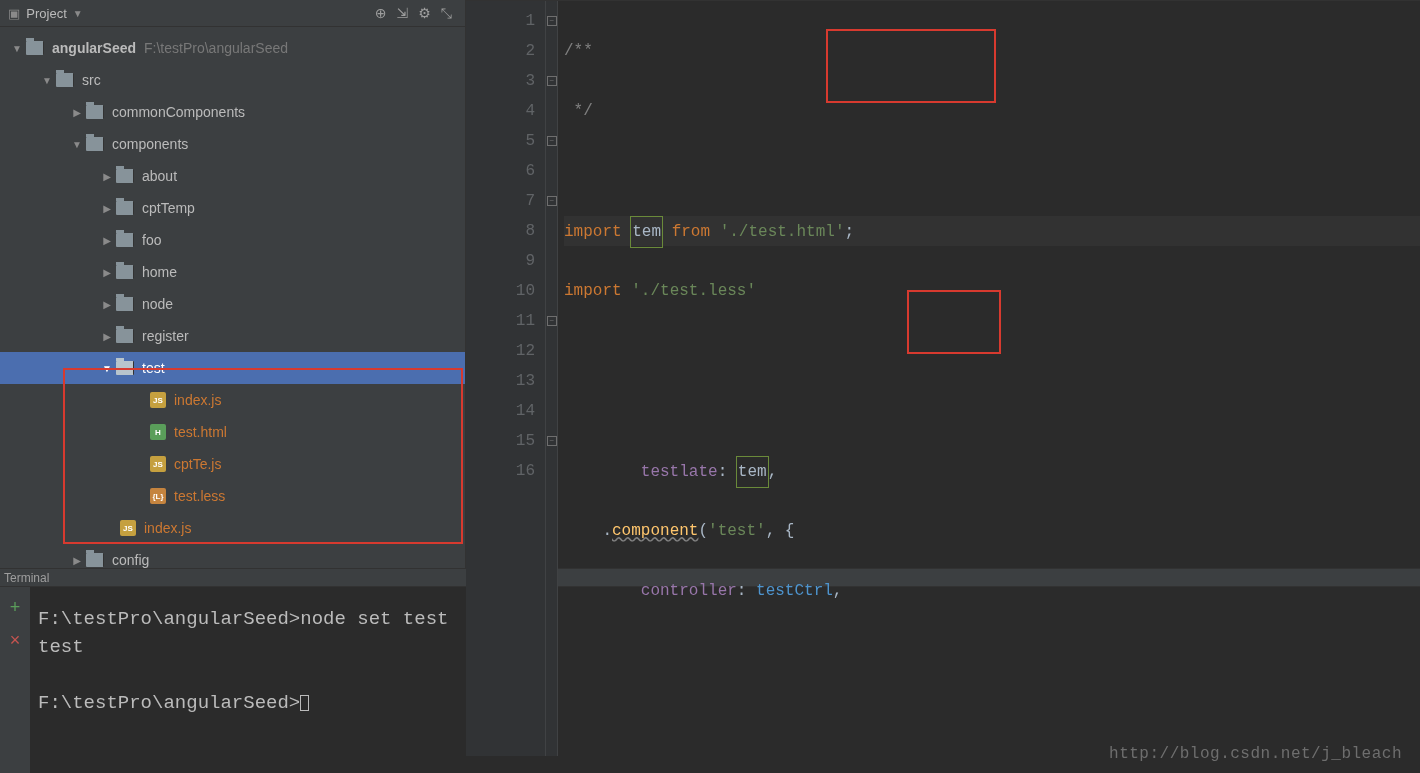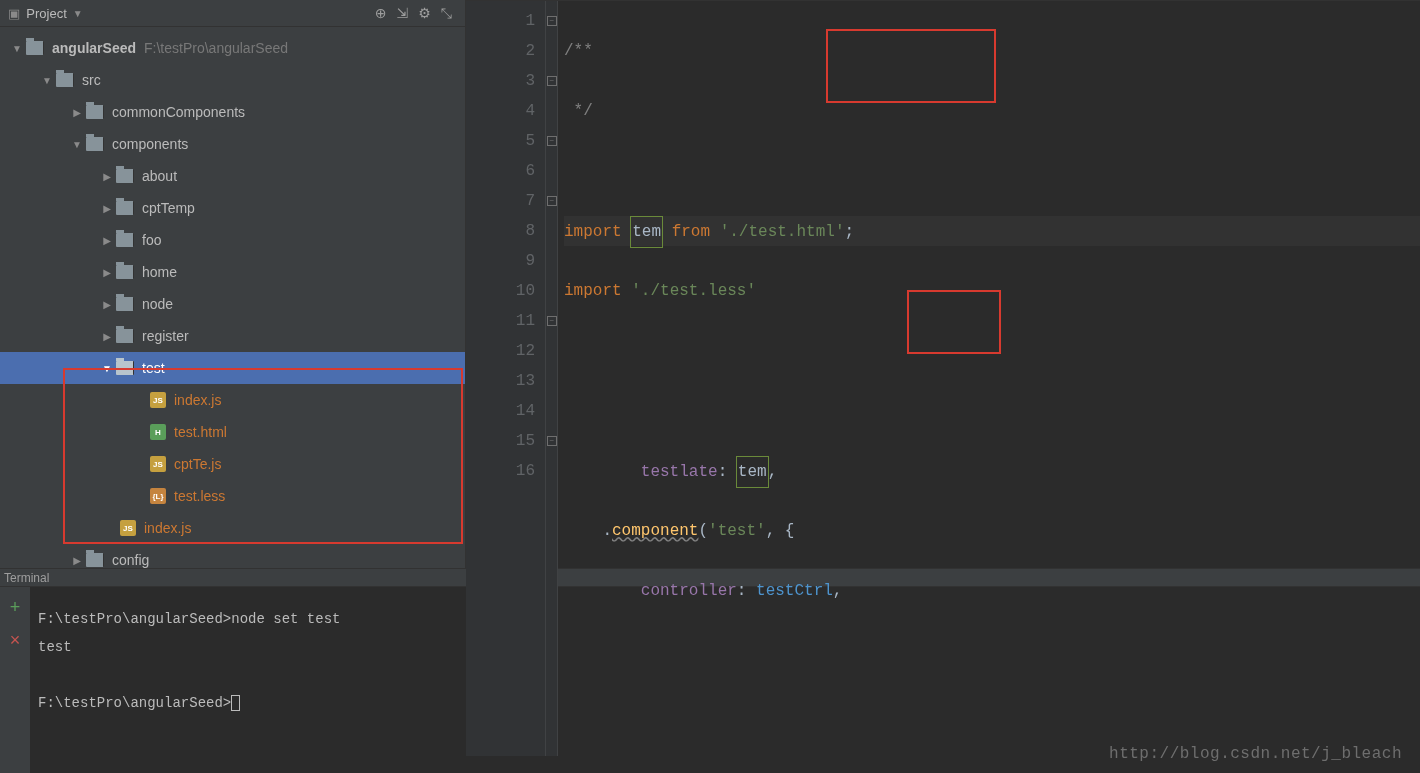--- a/index.html
+++ b/index.html
@@ -168,21 +168,21 @@
 }
 
 
 .terminal-area { height: 205px; display: flex; flex-direction: column; border-top: 1px solid #323232; }
 .terminal-header { height: 18px; background: #3c3f41; font-size: 12px; padding-left: 4px; color: #9e9e9e; border-bottom: 1px solid #323232; display: flex; align-items: center; }
 .terminal-body { flex: 1; display: flex; background: #2b2b2b; }
 .terminal-tools { width: 30px; background: #3c3f41; display: flex; flex-direction: column; align-items: center; padding-top: 10px; }
 .terminal-tools .t-icon { font-size: 18px; margin-bottom: 12px; cursor: pointer; }
 .t-plus { color: #5a9e5a; }
 .t-close { color: #c75450; }
-.terminal-content { flex: 1; font-family: "SimSun","Courier New", monospace; font-size: 14px; padding: 18px 8px; color: #bbbbbb; line-height: 28px; white-space: pre; }
+.terminal-content { flex: 1; font-family: "SimSun","Courier New", monospace; font-size: 19px; padding: 18px 8px; color: #bbbbbb; line-height: 28px; white-space: pre; }
 .cursor-box { display: inline-block; width: 9px; height: 16px; border: 1px solid #bbbbbb; vertical-align: middle; }
 
 .watermark {
   position: absolute;
   right: 18px;
   bottom: 10px;
   font-family: "Courier New", monospace;
   font-size: 16px;
   color: #6e6e6e;
   letter-spacing: 0.5px;

